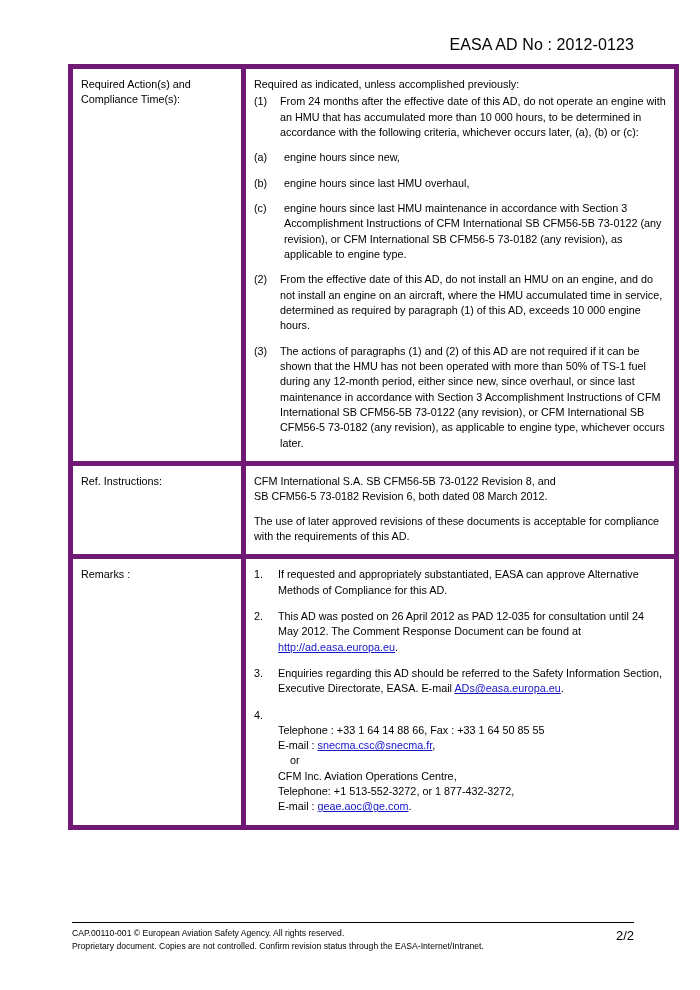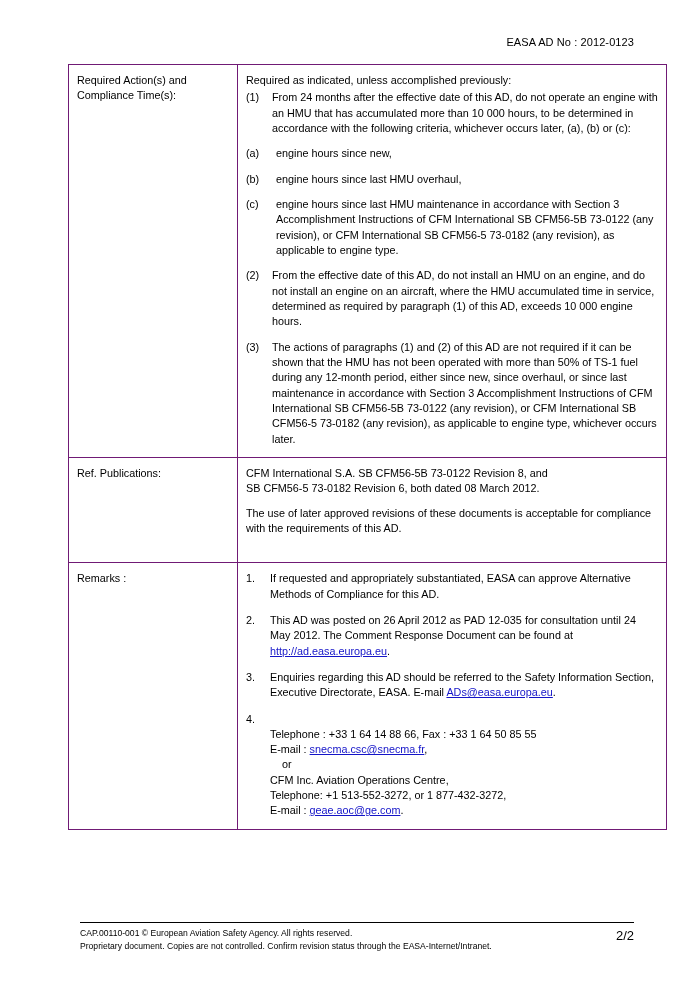--- a/index.html
+++ b/index.html
@@ -17,51 +17,51 @@
   .page {
     position: relative;
     width: 700px;
     height: 990px;
     box-sizing: border-box;
   }
   .doc-header {
     position: absolute;
     top: 36px;
     right: 66px;
-    font-size: 11px;
+    font-size: 16px;
     letter-spacing: 0.1px;
   }
   table.ad-table {
     position: absolute;
     top: 64px;
     left: 68px;
     width: 564px;
     border-collapse: collapse;
     table-layout: fixed;
   }
   table.ad-table td {
-    border: 1px solid #701a75;
+    border: 5px solid #701a75;
     vertical-align: top;
     padding: 8px 8px 10px 8px;
     font-size: 10.8px;
     line-height: 1.42;
   }
   td.label-col {
     width: 152px;
     padding-left: 12px;
   }
   td.body-col {
     width: 412px;
     padding-left: 10px;
   }
   p {
     margin: 0 0 9px 0;
   }
   p:last-child {
-    margin-bottom: 16px;
+    margin-bottom: 0;
   }
   .lead {
     margin-bottom: 2px;
   }
   .item {
     display: table;
     width: 100%;
     margin-bottom: 10px;
   }
   .item:last-child {
@@ -107,21 +107,21 @@
   a.link {
     color: #1414c8;
     text-align: center;
   }
   .indent-sub {
     display: block;
     padding-left: 12px;
   }
   .footer {
     position: absolute;
-    left: 80px;
+    left: 72px;
     right: 66px;
     bottom: 38px;
   }
   .footer-rule {
     border-top: 1px solid #000000;
     margin-bottom: 4px;
   }
   .footer-row {
     display: flex;
     justify-content: space-between;
@@ -180,21 +180,21 @@
           </div>
 
           <div class="item">
             <span class="item-marker">(3)</span>
             <span class="item-text">The actions of paragraphs (1) and (2) of this AD are not required if it can be shown that the HMU has not been operated with more than 50% of TS-1 fuel during any 12-month period, either since new, since overhaul, or since last maintenance in accordance with Section 3 Accomplishment Instructions of CFM International SB CFM56-5B 73-0122 (any revision), or CFM International SB CFM56-5 73-0182 (any revision), as applicable to engine type, whichever occurs later.</span>
           </div>
         </td>
       </tr>
 
       <tr>
-        <td class="label-col">Ref. Publications:</td>
+        <td class="label-col">Ref. Instructions:</td>
         <td class="body-col">
           <p>
             <span>CFM International S.A. SB CFM56-5B 73-0122 Revision 8, and</span><br>
             <span>SB CFM56-5 73-0182 Revision 6, both dated 08 March 2012.</span>
           </p>
           <p>The use of later approved revisions of these documents is acceptable for compliance with the requirements of this AD.</p>
         </td>
       </tr>
 
       <tr>

